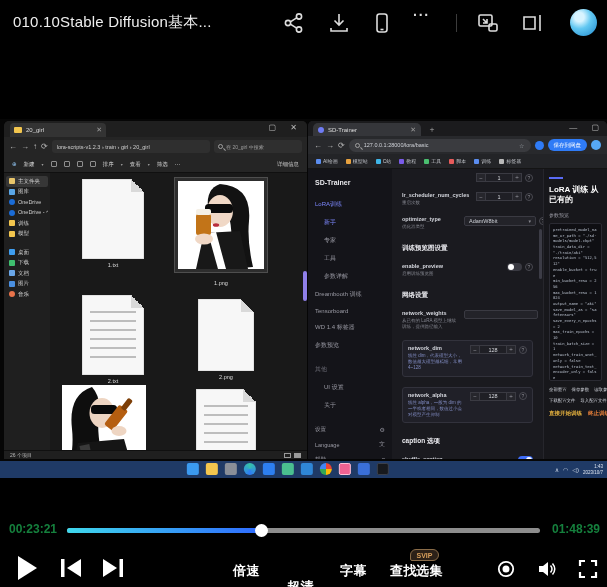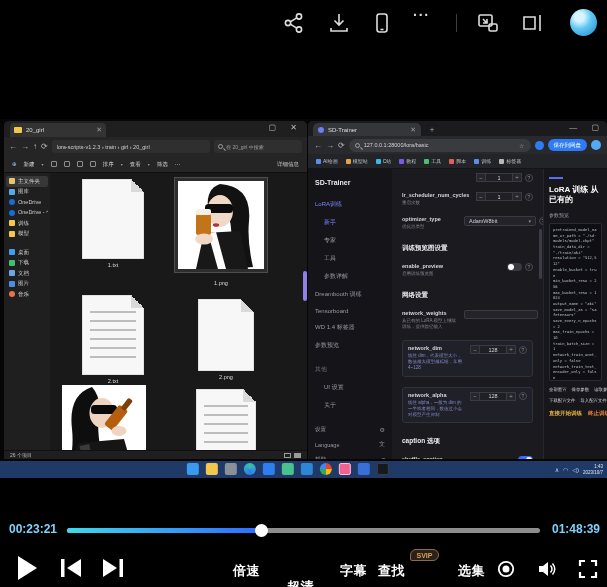--- a/index.html
+++ b/index.html
@@ -139,37 +139,38 @@
 
   
   .taskbar { position:absolute; left:0; bottom:0; width:607px; height:17px; background:#1f3a66; }
   .tb-icons { position:absolute; left:50%; top:2px; transform:translateX(-58%); display:flex; gap:7px; }
   .tk { width:12px; height:12px; border-radius:2px; }
   .tray { position:absolute; right:4px; top:0; height:17px; display:flex; align-items:center; gap:4px; }
   .tray .g { font-size:6px; color:#cdd6e4; }
   .clock { text-align:right; font-size:4.5px; color:#dfe6f0; line-height:1.3; }
 
   
-  .time { position:absolute; font-size:12px; font-weight:bold; color:#7dd3fc; }
+  .time { position:absolute; font-size:12px; font-weight:bold; color:#15803d; }
   .pbar { position:absolute; top:528px; left:67px; width:473px; height:5px; border-radius:3px; background:#8d8d8d; }
   .pfill { position:absolute; left:0; top:0; height:5px; border-radius:3px;
            background:linear-gradient(90deg,#3fd8ec,#2f6bff); }
   .phandle { position:absolute; top:-4px; width:13px; height:13px; border-radius:50%; background:#fff; }
   .cbtn { position:absolute; font-size:13px; font-weight:bold; color:#fff; letter-spacing:.5px; }
   .svip { position:absolute; left:410px; top:549px; width:29px; height:12px; background:#2c2118;
           border:1px solid #8a6c48; border-radius:6px 6px 6px 2px; color:#d9a05c; font-size:7px; font-weight:bold;
           display:flex; align-items:center; justify-content:center; }
   svg.cicon { position:absolute; }
 </style>
 </head>
 <body>
 
 <div class="screen">
 
   <div class="topbar">
+    <div class="page-title">010.10Stable Diffusion基本...</div>
 
     <svg class="tb-ic" style="left:282px" viewBox="0 0 24 24" fill="none" stroke="#ddd" stroke-width="1.6">
       <circle cx="17" cy="5.5" r="2.6"></circle>
         <circle cx="6" cy="12" r="2.6"></circle>
         <circle cx="17" cy="18.5" r="2.6"></circle>
       <path d="M8.4 10.8 L14.6 6.8 M8.4 13.2 L14.6 17.2"></path>
     </svg>
     <svg class="tb-ic" style="left:327px" viewBox="0 0 24 24" fill="none" stroke="#ddd" stroke-width="1.6">
       <path d="M12 3 v10 M7.5 9.5 L12 14 L16.5 9.5 M4 17 v3 h16 v-3"></path>
     </svg>
@@ -623,23 +624,23 @@
     <path d="M22 2 L8 11 L22 20 Z" fill="#fff"></path>
   </svg>
   <svg class="cicon" style="left:101px; top:557px" width="24" height="22" viewBox="0 0 24 22">
     <path d="M2 2 L16 11 L2 20 Z" fill="#fff"></path>
     <rect x="18.5" y="2" width="3.5" height="18" fill="#fff"></rect>
   </svg>
 
   <div class="cbtn" style="left:233px; top:562px">倍速</div>
   <div class="cbtn" style="left:287px; top:578px">超清</div>
   <div class="cbtn" style="left:340px; top:562px">字幕</div>
-  <div class="cbtn" style="left:378px; top:562px">查找</div>
+  <div class="cbtn" style="left:390px; top:562px">查找</div>
   <div class="svip">SVIP</div>
-  <div class="cbtn" style="left:458px; top:562px">选集</div>
+  <div class="cbtn" style="left:416px; top:562px">选集</div>
 
   <svg class="cicon" style="left:497px; top:560px" width="18" height="18" viewBox="0 0 18 18" fill="none" stroke="#fff" stroke-width="1.8">
     <circle cx="9" cy="9" r="7.2"></circle>
       <circle cx="9" cy="9" r="2.6" fill="#fff"></circle>
   </svg>
   <svg class="cicon" style="left:537px; top:559px" width="20" height="20" viewBox="0 0 20 20" fill="#fff">
     <path d="M2 7 h4 L11 3 v14 L6 13 H2 Z"></path>
     <path d="M13.5 6.5 q3 3.5 0 7 M15.5 4.5 q4.5 5.5 0 11" stroke="#fff" stroke-width="1.5" fill="none"></path>
   </svg>
   <svg class="cicon" style="left:578px; top:559px" width="20" height="20" viewBox="0 0 20 20" fill="none" stroke="#fff" stroke-width="2.2">

